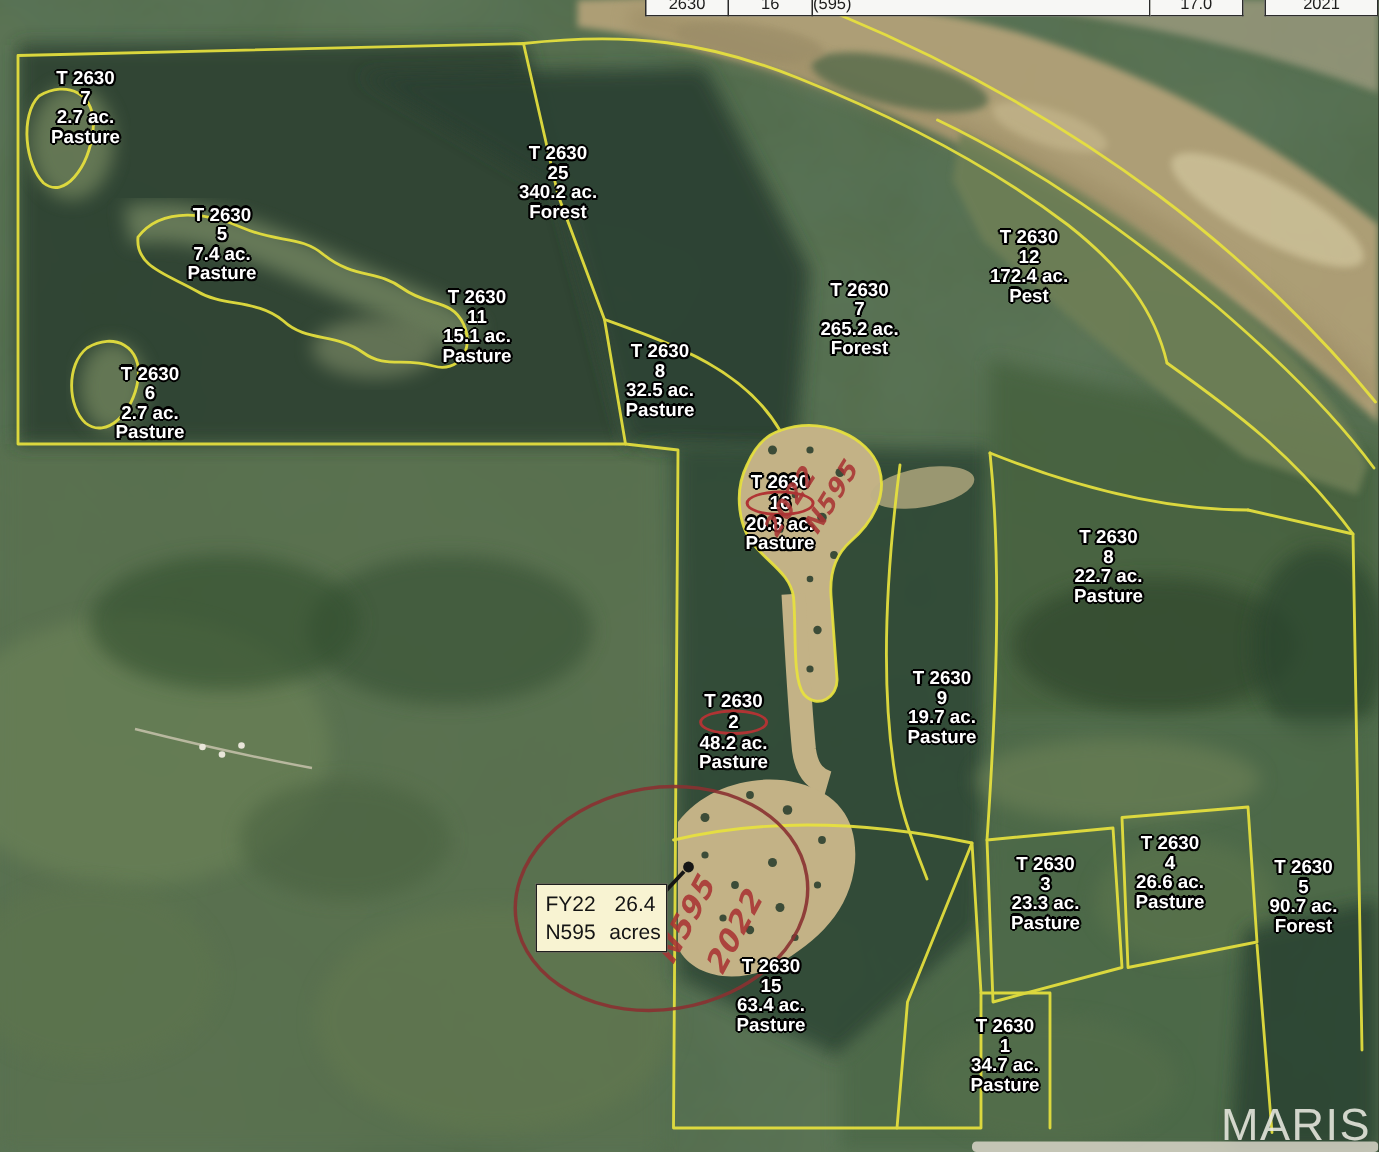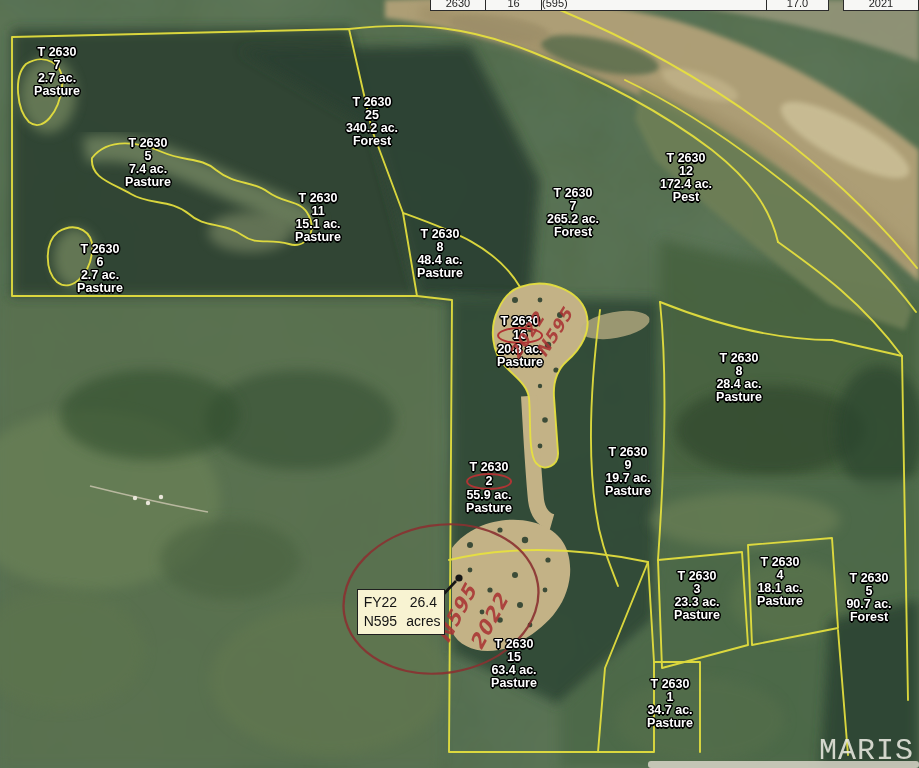--- a/index.html
+++ b/index.html
@@ -56,21 +56,21 @@
     background:#f8f3d2;border:1.4px solid #1f1f1f;z-index:25;
     display:flex;flex-direction:row;justify-content:center;align-items:center;text-align:center;
   }
   .callout span{
     display:block;font-size:14px;font-weight:400;color:#141414;line-height:19px;
   }
   
   .watermark{
     position:absolute;right:5px;bottom:0px;z-index:28;
     font-size:30px;color:rgba(233,233,224,.88);letter-spacing:1px;
-    font-family:Liberation Mono, monospace;
+    font-family:Liberation Sans, sans-serif;
   }
 </style>
 </head>
 <body>
 
 <div id="screen">
 
   <svg class="terrain" width="919" height="768" viewBox="0 0 919 768">
     <defs>
       <filter id="soft" x="-20%" y="-20%" width="140%" height="140%">
@@ -257,21 +257,21 @@
   </div>
   <div class="parcel-label" style="left:100px;top:243px">
     <span class="pl">T 2630</span>
     <span class="pl">6</span>
     <span class="pl">2.7 ac.</span>
     <span class="pl">Pasture</span>
   </div>
   <div class="parcel-label" style="left:440px;top:228px">
     <span class="pl">T 2630</span>
     <span class="pl">8</span>
-    <span class="pl">48.4 ac.</span>
+    <span class="pl">32.5 ac.</span>
     <span class="pl">Pasture</span>
   </div>
   <div class="parcel-label" style="left:573px;top:187px">
     <span class="pl">T 2630</span>
     <span class="pl">7</span>
     <span class="pl">265.2 ac.</span>
     <span class="pl">Forest</span>
   </div>
   <div class="parcel-label" style="left:686px;top:152px">
     <span class="pl">T 2630</span>
@@ -281,45 +281,45 @@
   </div>
   <div class="parcel-label" style="left:520px;top:315px">
     <span class="pl">T 2630</span>
     <span class="pl circled">16</span>
     <span class="pl">20.8 ac.</span>
     <span class="pl">Pasture</span>
   </div>
   <div class="parcel-label" style="left:739px;top:352px">
     <span class="pl">T 2630</span>
     <span class="pl">8</span>
-    <span class="pl">28.4 ac.</span>
+    <span class="pl">22.7 ac.</span>
     <span class="pl">Pasture</span>
   </div>
   <div class="parcel-label" style="left:628px;top:446px">
     <span class="pl">T 2630</span>
     <span class="pl">9</span>
     <span class="pl">19.7 ac.</span>
     <span class="pl">Pasture</span>
   </div>
   <div class="parcel-label" style="left:489px;top:461px">
     <span class="pl">T 2630</span>
     <span class="pl circled">2</span>
-    <span class="pl">55.9 ac.</span>
+    <span class="pl">48.2 ac.</span>
     <span class="pl">Pasture</span>
   </div>
   <div class="parcel-label" style="left:697px;top:570px">
     <span class="pl">T 2630</span>
     <span class="pl">3</span>
     <span class="pl">23.3 ac.</span>
     <span class="pl">Pasture</span>
   </div>
   <div class="parcel-label" style="left:780px;top:556px">
     <span class="pl">T 2630</span>
     <span class="pl">4</span>
-    <span class="pl">18.1 ac.</span>
+    <span class="pl">26.6 ac.</span>
     <span class="pl">Pasture</span>
   </div>
   <div class="parcel-label" style="left:869px;top:572px">
     <span class="pl">T 2630</span>
     <span class="pl">5</span>
     <span class="pl">90.7 ac.</span>
     <span class="pl">Forest</span>
   </div>
   <div class="parcel-label" style="left:514px;top:638px">
     <span class="pl">T 2630</span>

